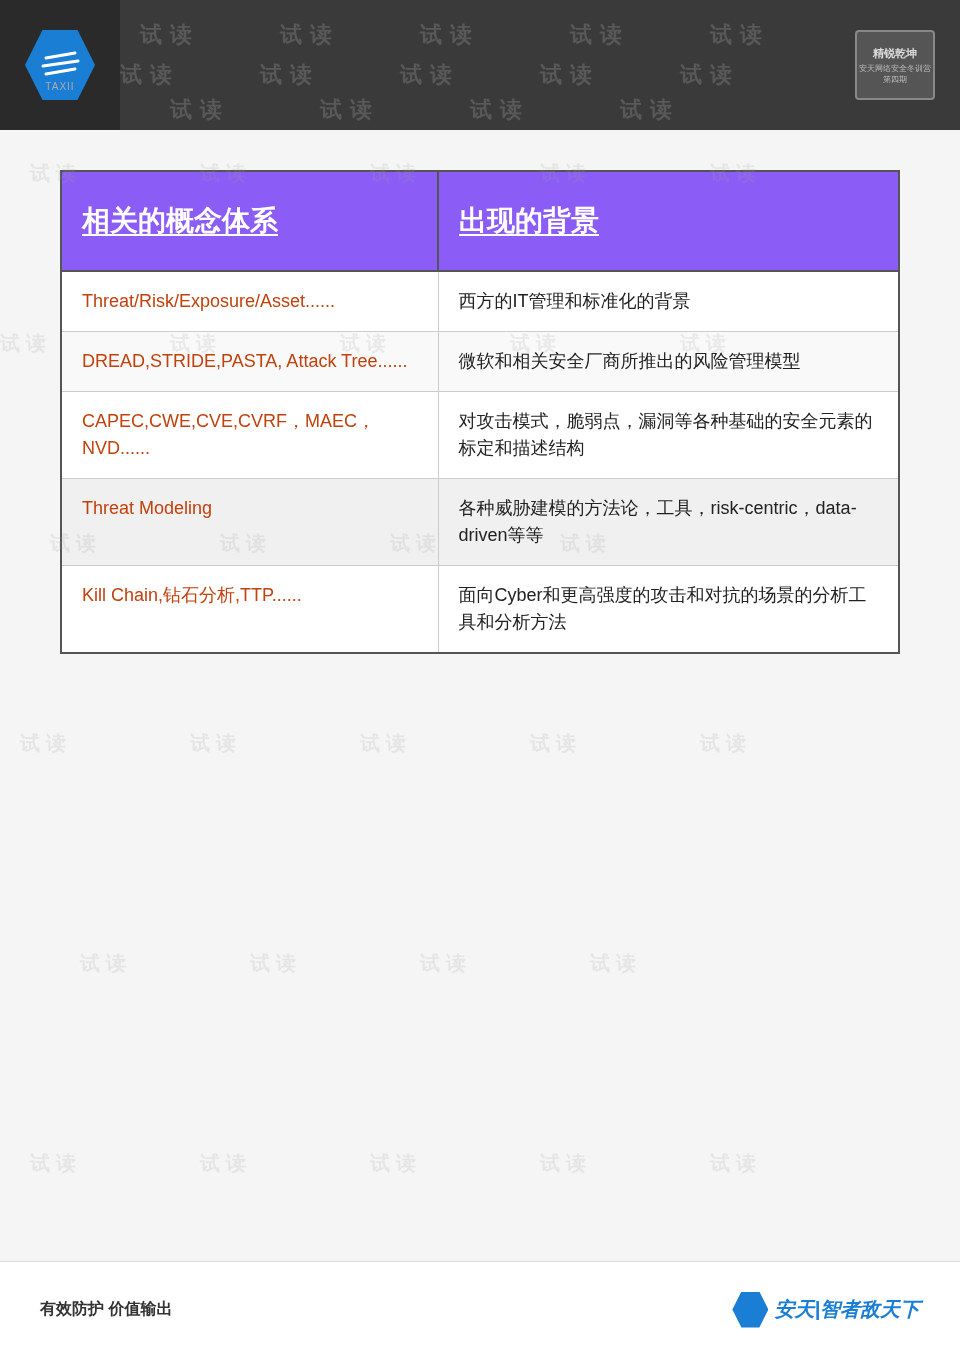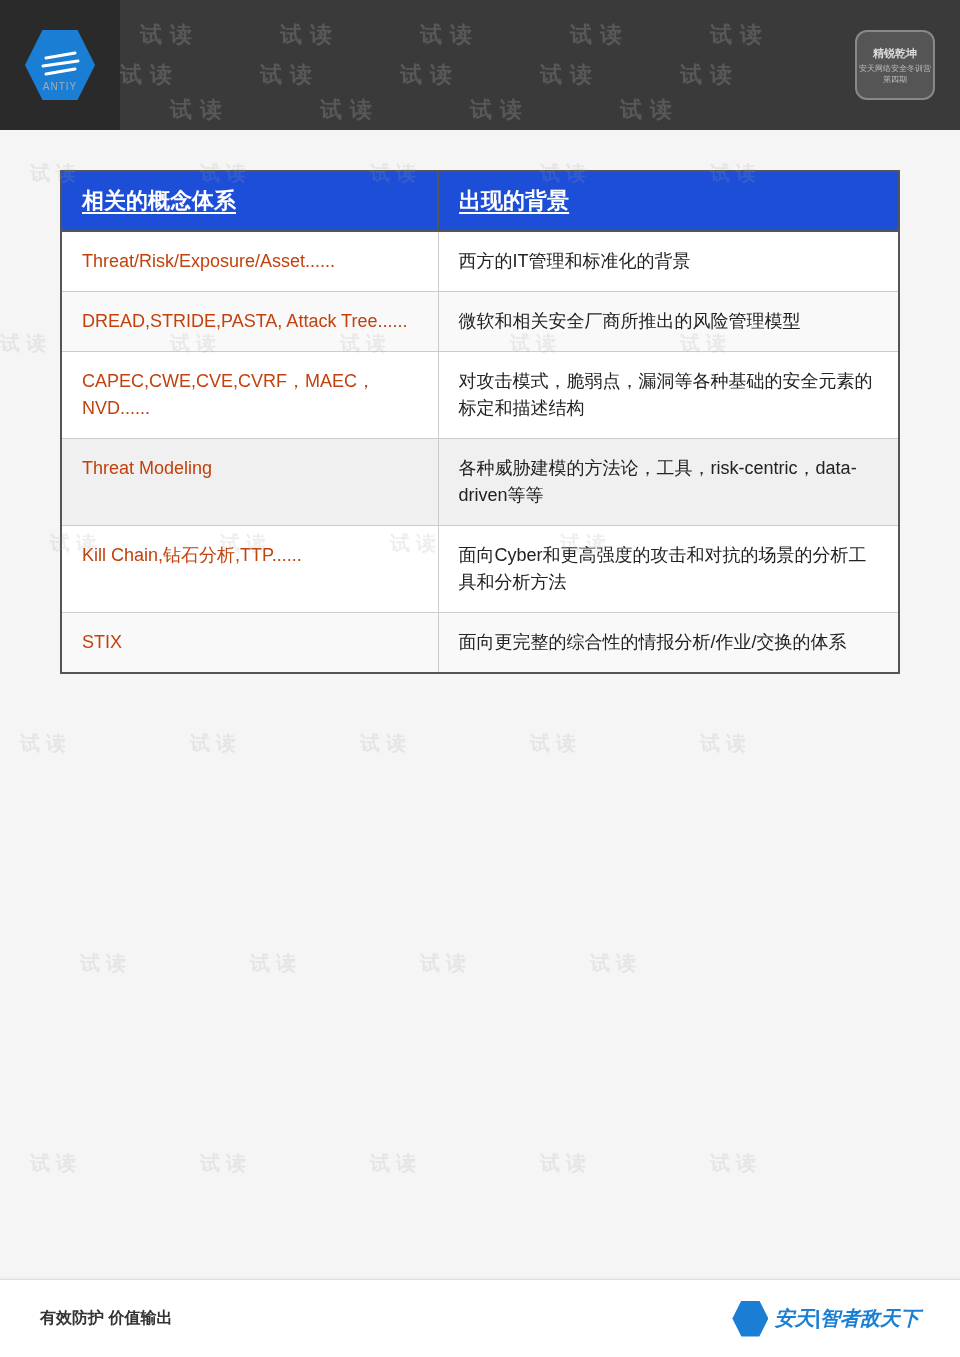--- a/index.html
+++ b/index.html
@@ -137,25 +137,25 @@
 
     
     .main-table {
       width: 100%;
       border-collapse: collapse;
       border: 2px solid #555;
       background: white;
     }
 
     .main-table th {
-      background: #1d4ed8;
+      background: #8b5cf6;
       color: white;
-      font-size: 22px;
-      font-weight: bold;
-      padding: 14px 20px;
+      font-size: 28px;
+      font-weight: bold;
+      padding: 30px 20px;
       text-align: left;
       border: 2px solid #555;
     }
 
     .main-table td {
       padding: 16px 20px;
       font-size: 18px;
       border: 1px solid #ccc;
       vertical-align: top;
       line-height: 1.5;
@@ -187,21 +187,21 @@
       text-decoration: underline;
       text-underline-offset: 4px;
     }
 
     
     .footer {
       position: absolute;
       bottom: 0;
       left: 0;
       width: 100%;
-      height: 78px;
+      height: 96px;
       background: white;
       display: flex;
       align-items: center;
       justify-content: space-between;
       padding: 0 40px;
       border-top: 1px solid #ddd;
     }
 
     .footer-left {
       font-size: 16px;
@@ -246,21 +246,21 @@
 <div class="header">
   <div class="logo-area">
     <div style="position:relative;">
       <div class="logo-hexagon">
         <svg width="45" height="45" viewBox="0 0 45 45">
           <line x1="8" y1="15" x2="37" y2="10" stroke="white" stroke-width="3" stroke-linecap="round"></line>
           <line x1="5" y1="23" x2="40" y2="18" stroke="white" stroke-width="3" stroke-linecap="round"></line>
           <line x1="8" y1="31" x2="37" y2="26" stroke="white" stroke-width="3" stroke-linecap="round"></line>
         </svg>
       </div>
-      <div class="logo-text">ANTIY</div>
+      <div class="logo-text">TAXII</div>
     </div>
   </div>
 
   <div class="watermark-area">
     <span class="watermark-text wm1">试读</span>
     <span class="watermark-text wm2">试读</span>
     <span class="watermark-text wm3">试读</span>
     <span class="watermark-text wm4">试读</span>
     <span class="watermark-text wm5">试读</span>
     <span class="watermark-text wm6">试读</span>
@@ -269,21 +269,21 @@
     <span class="watermark-text wm9">试读</span>
     <span class="watermark-text wm10">试读</span>
     <span class="watermark-text wm11">试读</span>
     <span class="watermark-text wm12">试读</span>
     <span class="watermark-text wm13">试读</span>
     <span class="watermark-text wm14">试读</span>
   </div>
 
   <div class="header-logo-right">
     <div class="header-logo-right-inner">
-      <div style="width:80px;height:70px;position:relative;overflow:hidden;border:2px solid #888;border-radius:12px;background:#555;display:flex;align-items:center;justify-content:center;">
+      <div style="width:80px;height:70px;position:relative;overflow:hidden;border:2px solid #888;border-radius:4px;background:#555;display:flex;align-items:center;justify-content:center;">
         <div style="text-align:center;">
           <div style="font-size:11px;color:#ddd;font-weight:bold;">精锐乾坤</div>
           <div style="font-size:8px;color:#bbb;margin-top:2px;">安天网络安全冬训营第四期</div>
         </div>
       </div>
     </div>
   </div>
 </div>
 
 <div class="page-watermarks">
@@ -343,24 +343,20 @@
           <td class="col-right">对攻击模式，脆弱点，漏洞等各种基础的安全元素的标定和描述结构</td>
         </tr>
         <tr class="row-threat-modeling">
           <td class="col-left">Threat Modeling</td>
           <td class="col-right">各种威胁建模的方法论，工具，risk-centric，data-driven等等</td>
         </tr>
         <tr>
           <td class="col-left">Kill Chain,钻石分析,TTP......</td>
           <td class="col-right">面向Cyber和更高强度的攻击和对抗的场景的分析工具和分析方法</td>
         </tr>
-        <tr>
-          <td class="col-left">STIX</td>
-          <td class="col-right">面向更完整的综合性的情报分析/作业/交换的体系</td>
-        </tr>
       </tbody>
   </table>
 </div>
 
 <div class="footer">
   <div class="footer-left">有效防护 价值输出</div>
   <div class="footer-right">
     <div class="footer-logo">
       <div class="footer-hex"></div>
       <div class="footer-brand">安天|智者敌天下</div>

